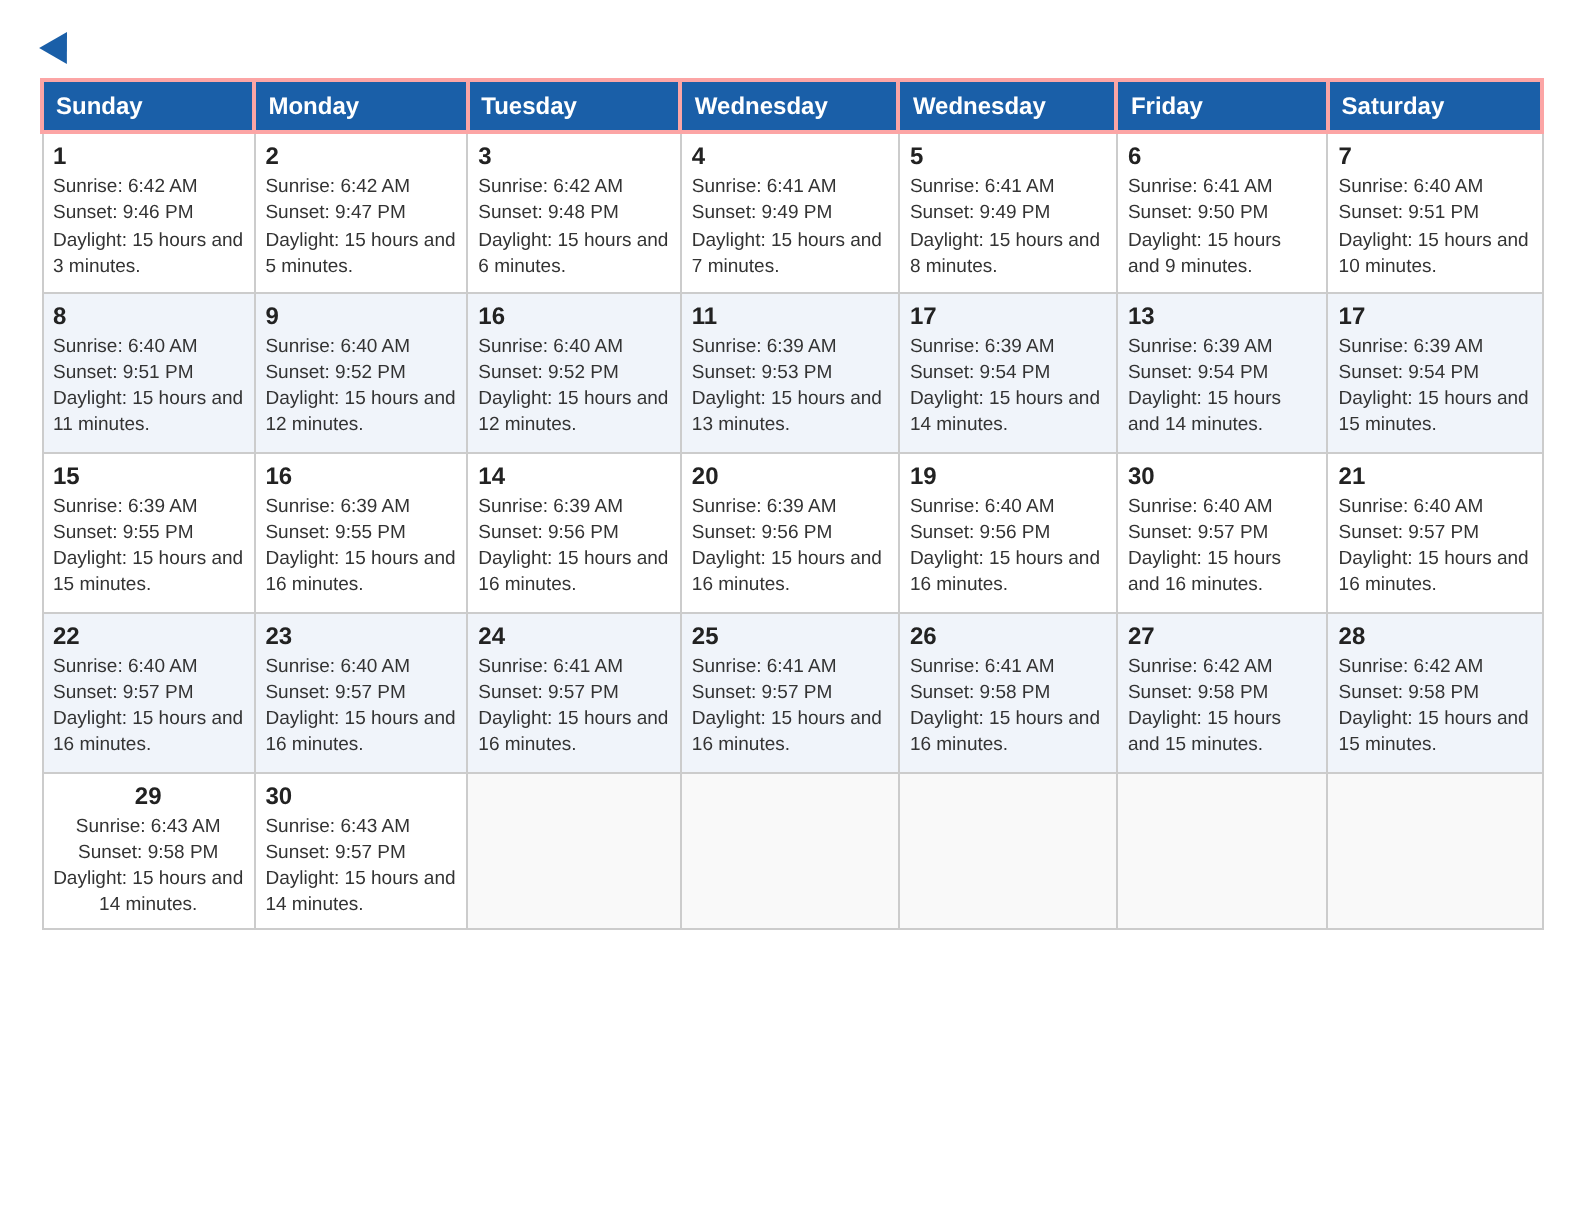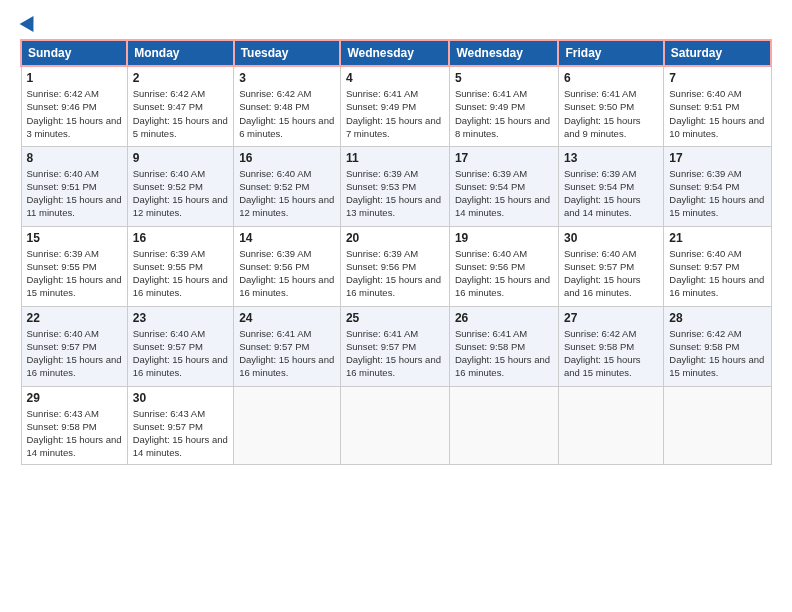--- a/index.html
+++ b/index.html
@@ -250,21 +250,21 @@
           <td>
         <span class="day-num">27</span>
         <span class="day-info">Sunrise: 6:42 AM<br>Sunset: 9:58 PM<br>Daylight: 15 hours and 15 minutes.</span>
       </td>
           <td>
         <span class="day-num">28</span>
         <span class="day-info">Sunrise: 6:42 AM<br>Sunset: 9:58 PM<br>Daylight: 15 hours and 15 minutes.</span>
       </td>
         </tr>
         <tr>
-          <td style="height: 65px;">
+          <td style="height: 65px; text-align: center;">
         <span class="day-num">29</span>
         <span class="day-info">Sunrise: 6:43 AM<br>Sunset: 9:58 PM<br>Daylight: 15 hours and 14 minutes.</span>
       </td>
           <td style="height: 65px;">
         <span class="day-num">30</span>
         <span class="day-info">Sunrise: 6:43 AM<br>Sunset: 9:57 PM<br>Daylight: 15 hours and 14 minutes.</span>
       </td>
           <td class="empty-cell" style="height: 65px;"></td>
           <td class="empty-cell" style="height: 65px;"></td>
           <td class="empty-cell" style="height: 65px;"></td>

